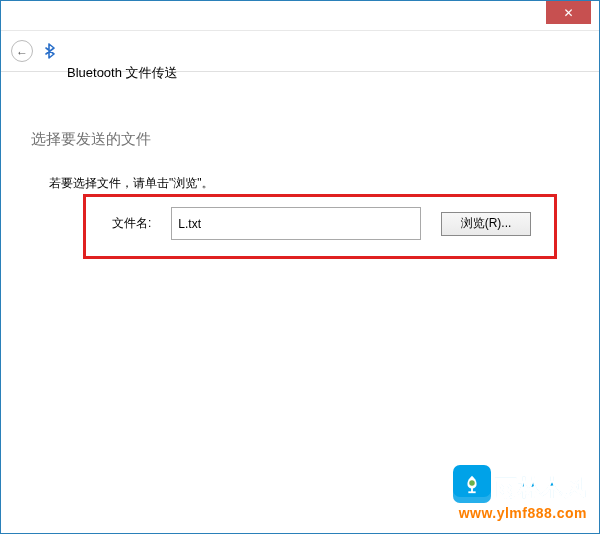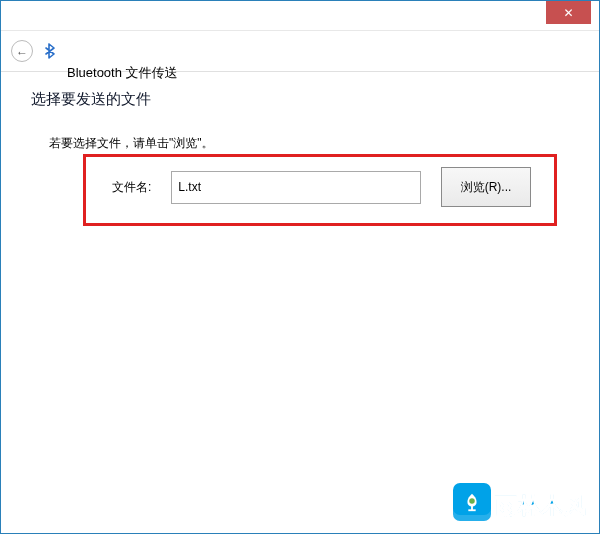--- a/index.html
+++ b/index.html
@@ -71,22 +71,23 @@
     }
     .divider {
       height: 1px;
       background: #e0e0e0;
       margin: 0px 0 0 0;
     }
     .content {
       padding: 18px 30px 0 30px;
     }
     .heading {
-      color: #0f172a;
+      color: #737373;
       font-size: 15px;
+      margin-top: 40px;
     }
     .instruction {
       margin-top: 26px;
       margin-left: 18px;
       font-size: 12px;
       color: #000;
     }
     .highlight-box {
       border: 3px solid #e02020;
       margin-top: 2px;
@@ -106,21 +107,21 @@
       flex: 1;
       height: 33px;
       border: 1px solid #a9a9a9;
       padding: 2px 6px;
       font-size: 12px;
       font-family: inherit;
       background: #fff;
     }
     .browse-btn {
       width: 90px;
-      height: 40px;
+      height: 24px;
       border: 1px solid #8a8a8a;
       background: linear-gradient(#f7f7f7,#eaeaea);
       font-size: 12px;
       font-family: inherit;
       cursor: pointer;
       padding: 0;
     }
     .watermark {
       position: absolute;
       right: 12px;
@@ -204,15 +205,16 @@
       <div class="wm-logo">
         <svg width="22" height="22" viewBox="0 0 24 24">
           <path d="M12 3 C12 3 7 7 7 12 C7 15 9 17 12 17 C15 17 17 15 17 12 C17 7 12 3 12 3 Z" fill="#fff"></path>
           <path d="M12 12 L12 21" stroke="#fff" stroke-width="2"></path>
           <path d="M8 21 L16 21" stroke="#fff" stroke-width="2"></path>
           <circle cx="12" cy="11" r="3" fill="#6ab04c"></circle>
         </svg>
       </div>
       <span class="wm-text">雨林木风</span>
     </div>
+    <div class="wm-url">www.ylmf888.com</div>
   </div>
 
 </div>
 
 </body></html>

